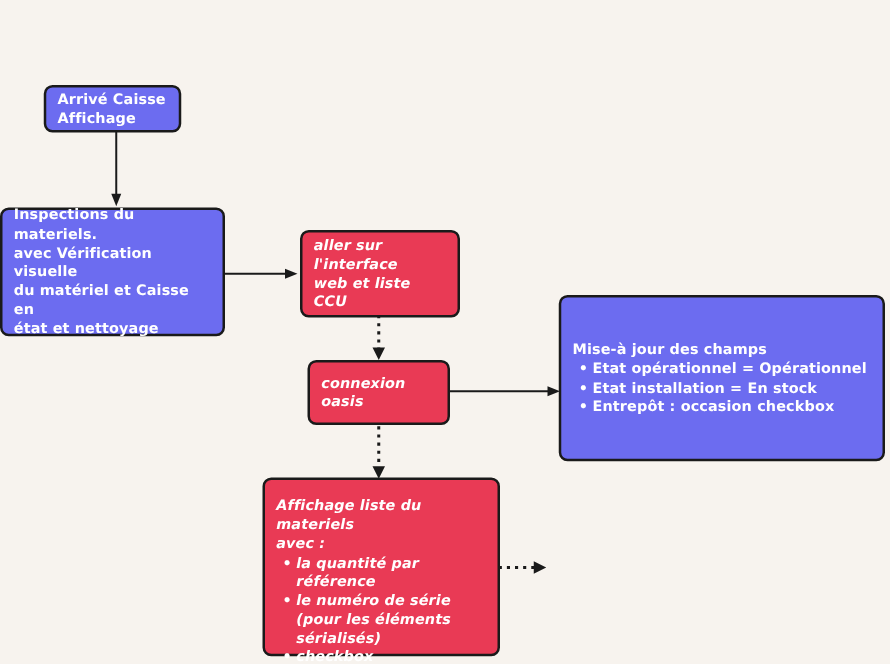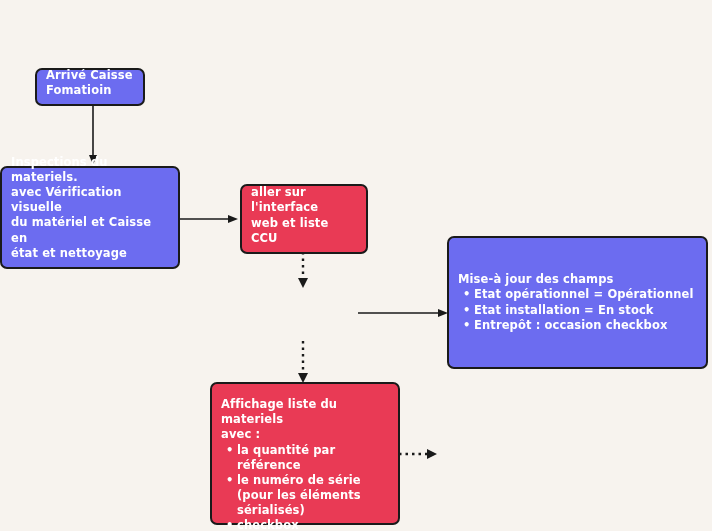--- a/index.html
+++ b/index.html
@@ -23,26 +23,26 @@
     box-sizing: border-box;
     border: 2px solid #1a1a1a;
     border-radius: 7px;
     color: #ffffff;
     font-size: 11.5px;
     font-weight: bold;
     line-height: 1.32;
     letter-spacing: 0.01em;
     display: flex;
     flex-direction: column;
-    justify-content: flex-end;
+    justify-content: center;
     padding: 6px 9px;
     z-index: 3;
   }
   .node.blue { background: #6c6cf0; }
-  .node.red  { background: #e93a55; }
+  .node.red  { background: #e93a55; font-style: italic; }
   .node.v-top { justify-content: flex-start; }
   .node .title { margin: 0; }
   .node ul {
     margin: 0;
     padding: 0 0 0 16px;
     list-style: none;
   }
   .node ul li {
     position: relative;
     margin: 0;
@@ -102,35 +102,38 @@
 
   <div class="edge" style="left:399px; top:447px; width:40px; height:14px;">
     <svg width="40" height="14" viewBox="0 0 40 14">
       <line x1="0" y1="7" x2="29" y2="7" stroke="#1a1a1a" stroke-width="2.4" stroke-dasharray="2.5,4"></line>
       <polygon points="38,7 28,2 28,12" fill="#1a1a1a"></polygon>
     </svg>
   </div>
 
   <div class="node blue" style="left:35px; top:68px; width:110px; height:38px;">
     <div>Arrivé Caisse</div>
-    <div>Fomatioin</div>
+    <div>Affichage</div>
   </div>
 
   <div class="node blue" style="left:0px; top:166px; width:180px; height:103px;">
     <div>Inspections du materiels.</div>
     <div>avec Vérification visuelle</div>
     <div>du matériel et Caisse en</div>
     <div>état et nettoyage</div>
   </div>
 
   <div class="node red" style="left:240px; top:184px; width:128px; height:70px;">
     <div>aller sur l'interface</div>
     <div>web et liste CCU</div>
   </div>
 
+  <div class="node red" style="left:246px; top:288px; width:114px; height:52px;">
+    <div>connexion oasis</div>
+  </div>
 
   <div class="node blue v-top" style="left:447px; top:236px; width:261px; height:133px; justify-content:center;">
     <div class="title">Mise-à jour des champs</div>
     <ul>
       <li>Etat opérationnel = Opérationnel</li>
       <li>Etat installation = En stock</li>
       <li>Entrepôt : occasion checkbox</li>
     </ul>
   </div>
 

